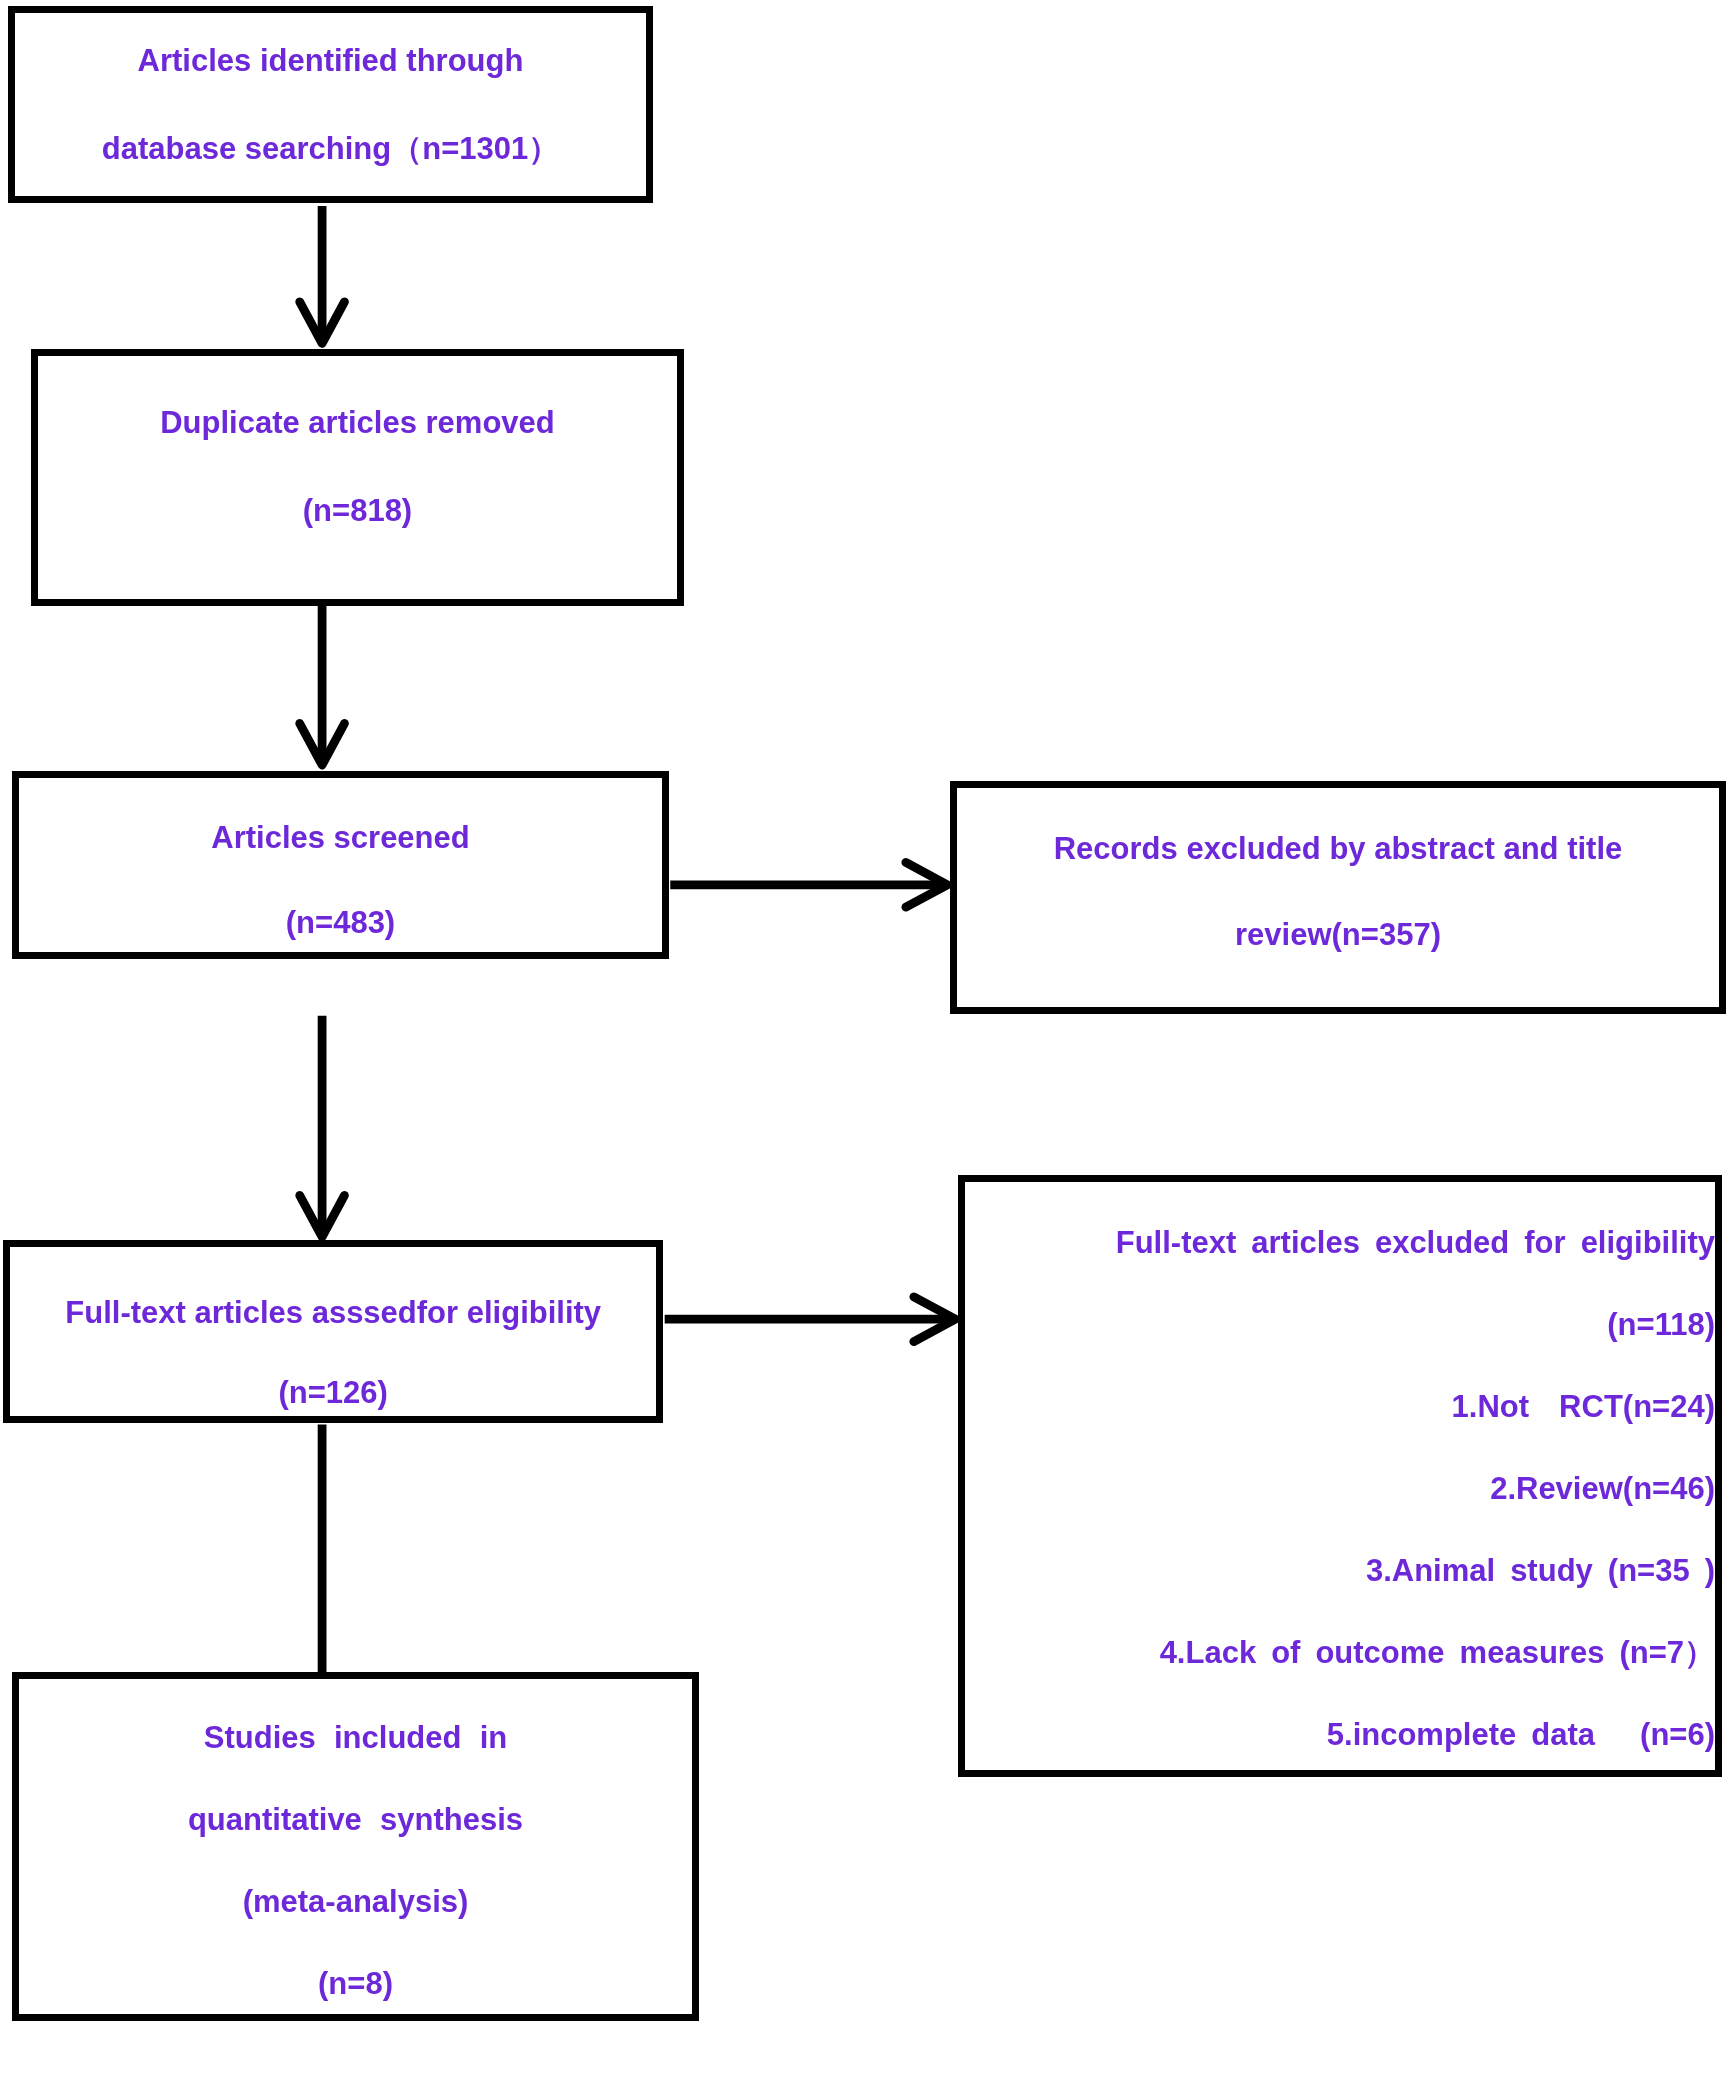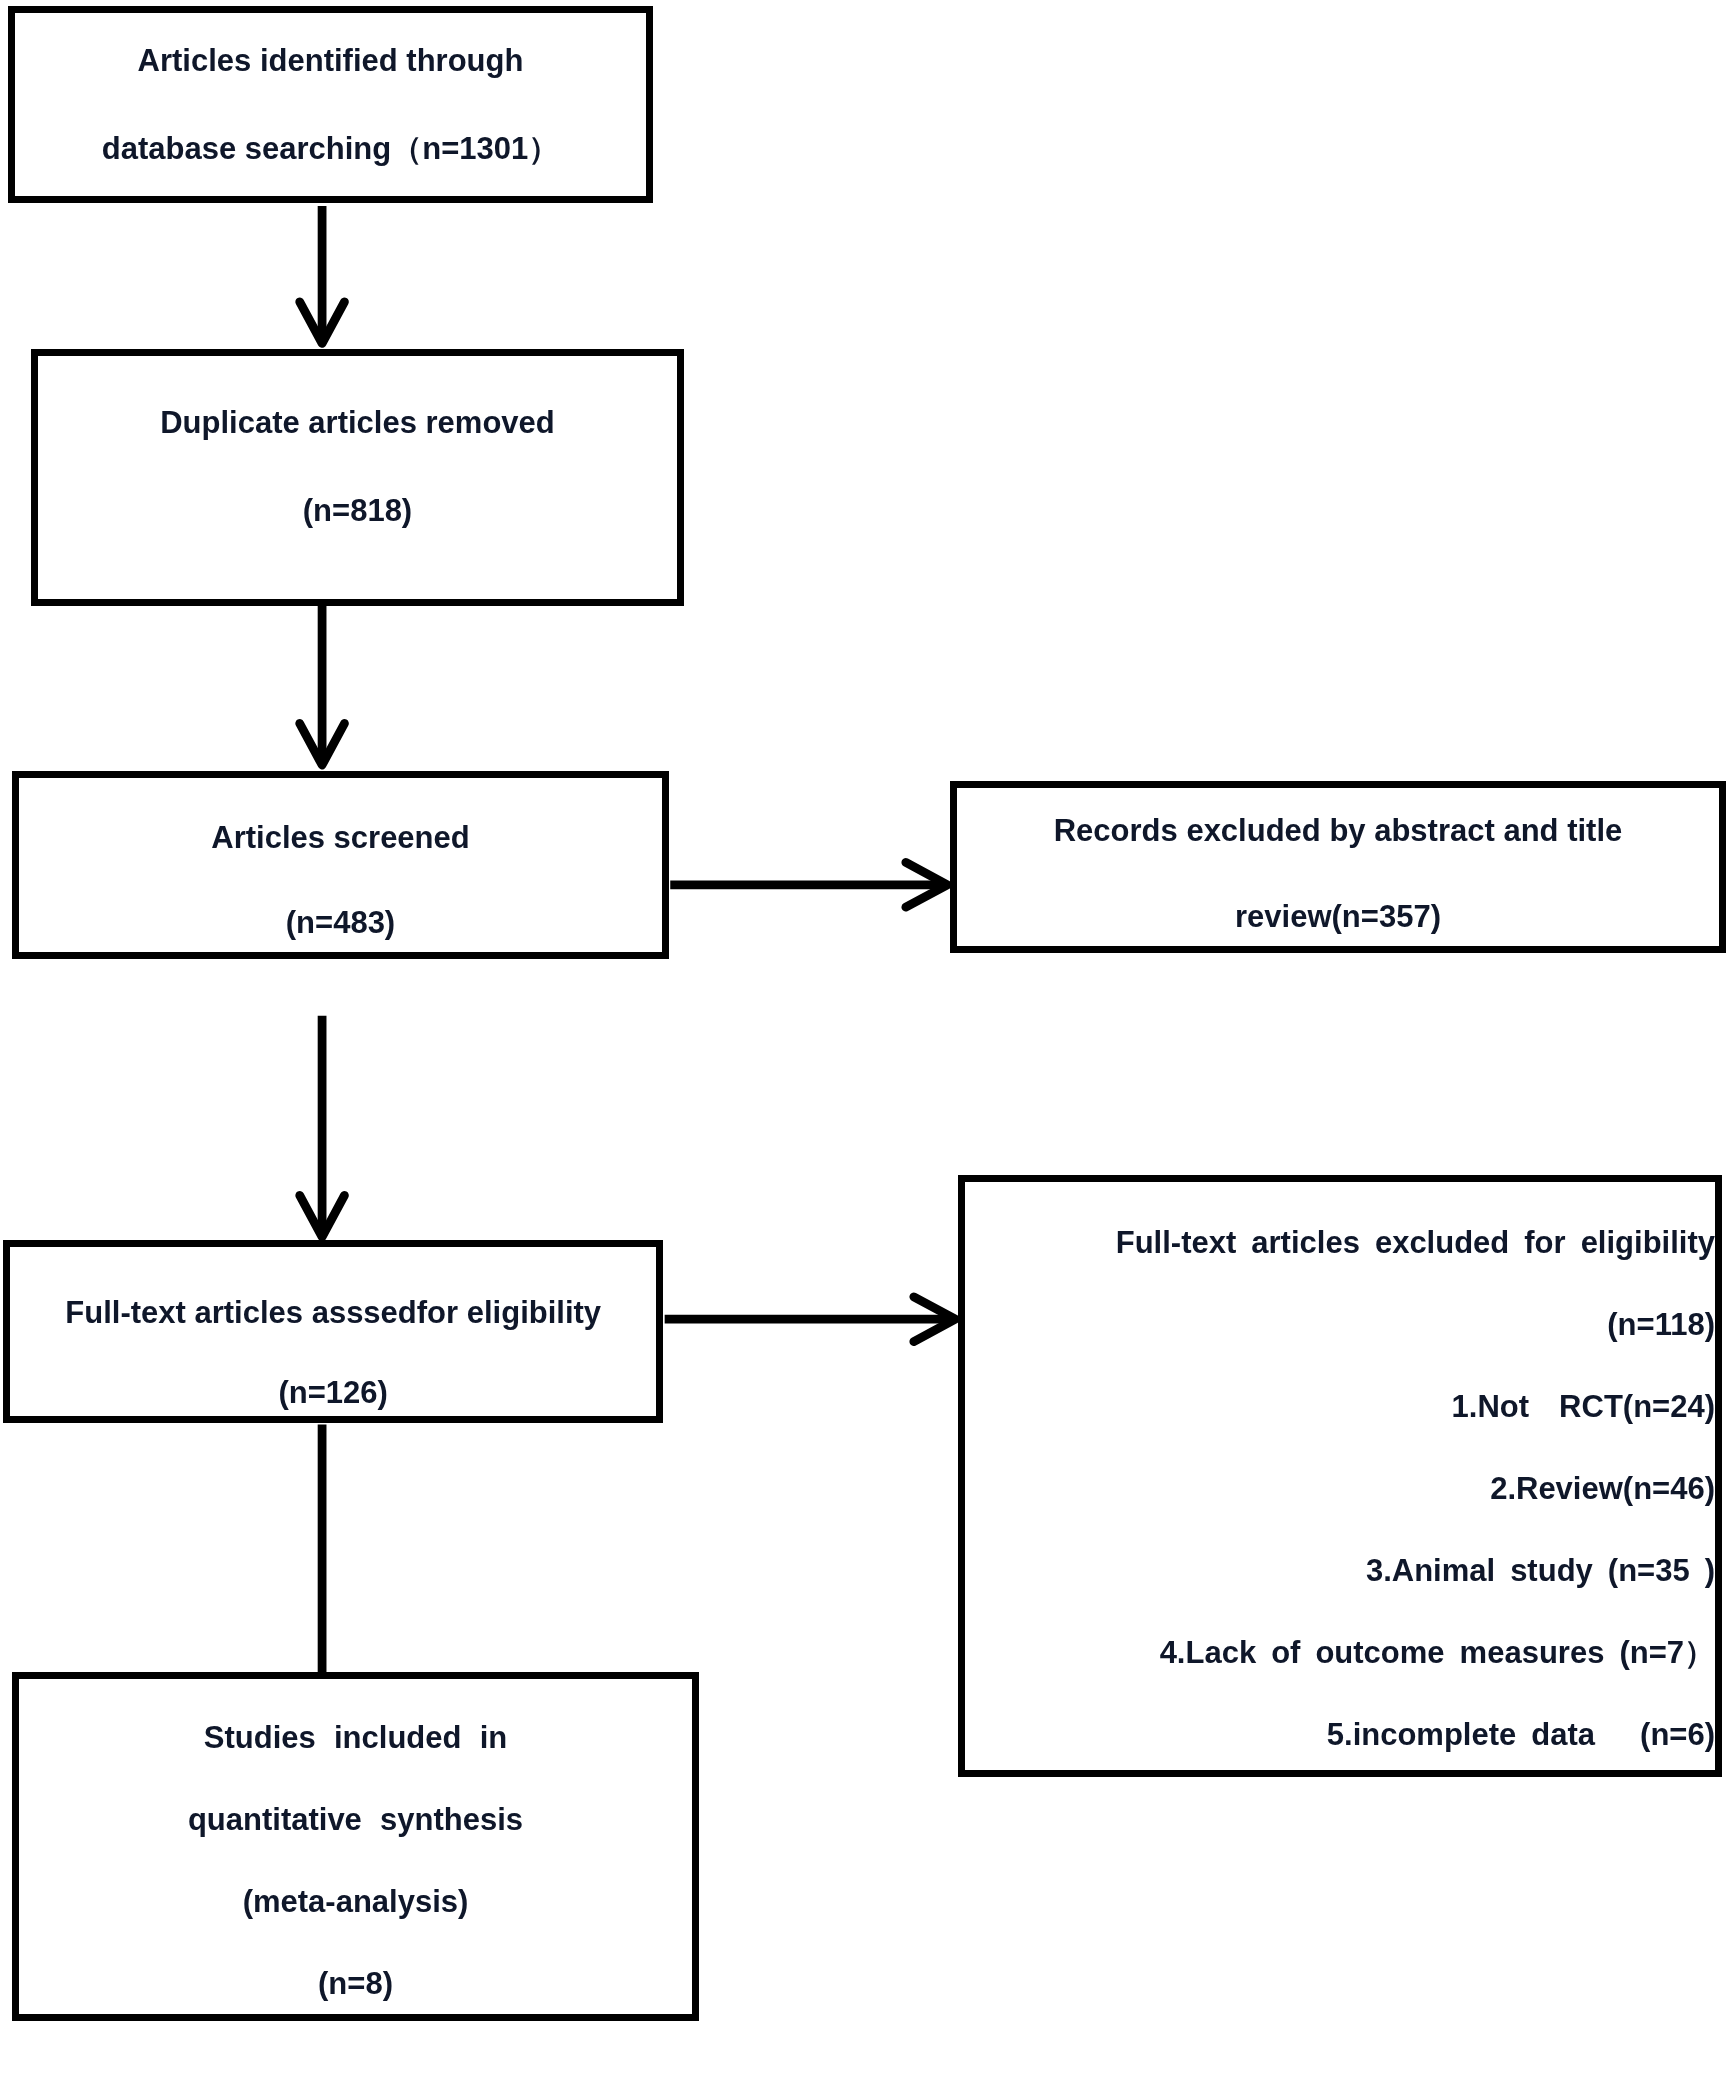--- a/index.html
+++ b/index.html
@@ -2,21 +2,21 @@
 <html style="font-size:12.8px"><head>
 <meta charset="utf-8">
 <style>
   html, body { margin: 0; padding: 0; background: #ffffff; }
   .canvas {
     position: relative;
     width: 1731px;
     height: 2097px;
     background: #ffffff;
     font-family: "Liberation Sans", sans-serif;
-    color: #0f172a;
+    color: #6d28d9;
     overflow: hidden;
   }
   .arrows {
     position: absolute;
     left: 0; top: 0;
     width: 1731px; height: 2097px;
   }
   .box {
     position: absolute;
     box-sizing: border-box;
@@ -32,21 +32,21 @@
 
   .b1 { left: 8px;   top: 6.4px;    width: 645px; height: 197px; padding-top: 3.2px; }
   .b1 .line { line-height: 88px; }
 
   .b2 { left: 8px;   top: 349px;  width: 653px; height: 257px; padding-top: 23px; margin-left: 23px; }
   .b2 .line { line-height: 88px; }
 
   .b3 { left: 12px;   top: 771px;  width: 657px; height: 188px; padding-top: 17px; }
   .b3 .line { line-height: 85px; }
 
-  .b4 { left: 950px; top: 781px;  width: 776px; height: 172px; padding-top: 0; }
+  .b4 { left: 950px; top: 781px;  width: 776px; height: 233px; padding-top: 18px; }
   .b4 .line { line-height: 86px; }
 
   .b5 { left: 3.2px;    top: 1240px; width: 660px; height: 183px; padding-top: 26px; padding-left: 6.4px; padding-right: 6.4px; }
   .b5 .line { line-height: 80px; }
 
   .b6 { left: 958px; top: 1175px; width: 764px; height: 602px; padding-top: 20px; padding-left: 48px; text-align: right; }
   .b6 .line { line-height: 82px; }
 
   .b7 { left: 12px;   top: 1672px; width: 687px; height: 349px; padding-top: 17.6px; }
   .b7 .line { line-height: 82px; }

